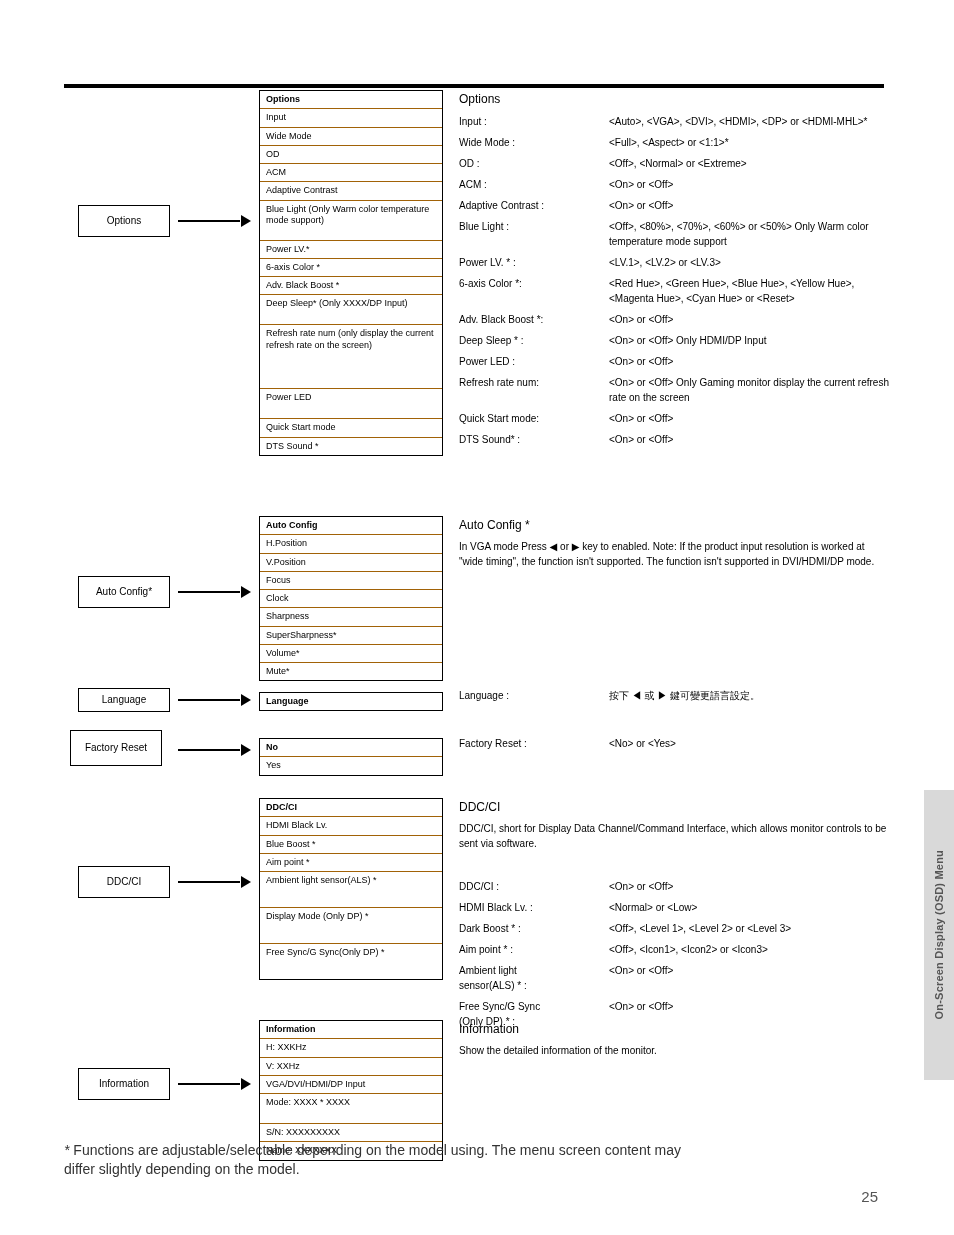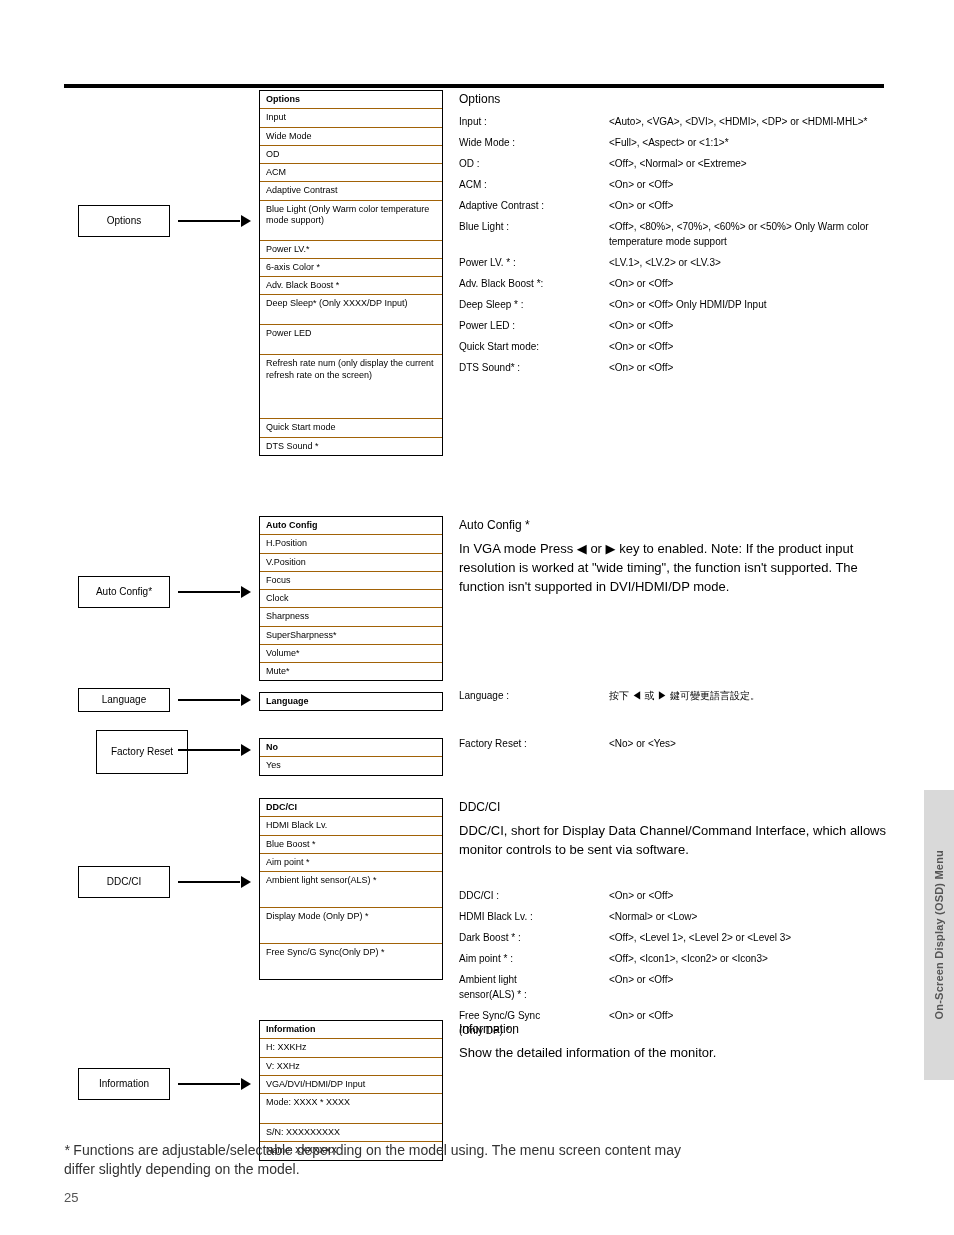--- a/index.html
+++ b/index.html
@@ -1,38 +1,38 @@
 <!DOCTYPE html>
 <html><head>
 <meta charset="utf-8">
 <style>
   html,body{margin:0;padding:0;background:#fff;font-family:Helvetica,Arial,sans-serif;color:#000}
   .page{position:relative;width:954px;height:1235px;background:#fff}
   .top-rule{position:absolute;left:64px;top:84px;width:820px;height:4px;background:#000}
   .side-tab{position:absolute;right:0;top:790px;width:30px;height:290px;background:#d9d9d9;display:flex;align-items:center;justify-content:center}
   .side-tab span{writing-mode:vertical-rl;transform:rotate(180deg);font-size:11px;letter-spacing:.2px;color:#555;font-weight:700}
-  .page-num{position:absolute;left:64px;right:76px;bottom:30px;text-align:left;font-size:13px;color:#555}
+  .page-num{position:absolute;left:64px;right:76px;bottom:30px;text-align:right;font-size:15px;color:#555}
   .footnote{position:absolute;left:64px;bottom:56px;right:260px;font-size:14px;line-height:1.35;color:#333}
 
   
   .label-box{position:absolute;border:1px solid #000;font-size:10px;line-height:1.25;padding:4px 6px;box-sizing:border-box;display:flex;align-items:center;justify-content:center;text-align:center;background:#fff}
   .arrow{position:absolute;height:0}
   .arrow::before{content:"";position:absolute;left:0;top:-1px;height:2px;background:#000}
   .arrow::after{content:"";position:absolute;right:-1px;top:-6px;border-left:10px solid #000;border-top:6px solid transparent;border-bottom:6px solid transparent}
 
   .menu{position:absolute;left:259px;width:184px;border:1px solid #000;box-sizing:border-box;background:#fff}
   .menu .row{border-top:1px solid #a16207;font-size:9px;line-height:1.25;padding:3px 6px;box-sizing:border-box}
   .menu .row:first-child{border-top:none}
   .menu .row.head{font-weight:700}
 
   .desc{position:absolute;left:459px;width:430px;font-size:10px;line-height:1.5}
   .pair{display:grid;grid-template-columns:140px 1fr;column-gap:10px;margin-bottom:6px}
   .pair .k{white-space:pre-wrap}
   .pair.head .k,.pair.head .v{font-size:12px}
-  .desc .note{font-size:13px;line-height:1.45;margin-top:1px}
+  .desc .note{font-size:10px;line-height:1.45;margin-top:1px}
   .emph{font-style:italic}
 </style>
 </head>
 <body>
 <div class="page">
   <div class="top-rule" data-name="page-top-rule"></div>
   <div class="side-tab" data-name="section-side-tab">
       <span data-name="section-side-tab-label">On-Screen Display (OSD) Menu</span>
     </div>
 
@@ -48,22 +48,22 @@
     <div class="row" data-name="menu-row"><span data-name="cell">Input</span></div>
     <div class="row" data-name="menu-row"><span data-name="cell">Wide Mode</span></div>
     <div class="row" data-name="menu-row"><span data-name="cell">OD</span></div>
     <div class="row" data-name="menu-row"><span data-name="cell">ACM</span></div>
     <div class="row" data-name="menu-row"><span data-name="cell">Adaptive Contrast</span></div>
     <div class="row" data-name="menu-row" style="height:40px"><span data-name="cell">Blue Light (Only Warm color temperature mode support)</span></div>
     <div class="row" data-name="menu-row"><span data-name="cell">Power LV.*</span></div>
     <div class="row" data-name="menu-row"><span data-name="cell">6-axis Color *</span></div>
     <div class="row" data-name="menu-row"><span data-name="cell">Adv. Black Boost *</span></div>
     <div class="row" data-name="menu-row" style="height:30px"><span data-name="cell">Deep Sleep* (Only XXXX/DP Input)</span></div>
+    <div class="row" data-name="menu-row" style="height:64px"><span data-name="cell">Refresh rate num (only display the current refresh rate on the screen)</span></div>
     <div class="row" data-name="menu-row" style="height:30px"><span data-name="cell">Power LED</span></div>
-    <div class="row" data-name="menu-row" style="height:64px"><span data-name="cell">Refresh rate num (only display the current refresh rate on the screen)</span></div>
     <div class="row" data-name="menu-row"><span data-name="cell">Quick Start mode</span></div>
     <div class="row" data-name="menu-row"><span data-name="cell">DTS Sound *</span></div>
   </div>
 
   <div class="desc" data-name="desc-options" style="top:90px">
     <div class="pair head" data-name="desc-title">
         <div class="k" data-name="title-text">Options</div>
         <div class="v"></div>
       </div>
     <div class="pair" data-name="desc-pair">
@@ -88,30 +88,38 @@
       </div>
     <div class="pair" data-name="desc-pair">
         <div class="k" data-name="k">Blue Light :</div>
         <div class="v" data-name="v">&lt;Off&gt;, &lt;80%&gt;, &lt;70%&gt;, &lt;60%&gt; or &lt;50%&gt; Only Warm color temperature mode support</div>
       </div>
     <div class="pair" data-name="desc-pair">
         <div class="k" data-name="k">Power LV. * :</div>
         <div class="v" data-name="v">&lt;LV.1&gt;, &lt;LV.2&gt; or &lt;LV.3&gt;</div>
       </div>
     <div class="pair" data-name="desc-pair">
+        <div class="k" data-name="k">6-axis Color *:</div>
+        <div class="v" data-name="v">&lt;Red Hue&gt;, &lt;Green Hue&gt;, &lt;Blue Hue&gt;, &lt;Yellow Hue&gt;, &lt;Magenta Hue&gt;, &lt;Cyan Hue&gt; or &lt;Reset&gt;</div>
+      </div>
+    <div class="pair" data-name="desc-pair">
         <div class="k" data-name="k">Adv. Black Boost *:</div>
         <div class="v" data-name="v">&lt;On&gt; or &lt;Off&gt;</div>
       </div>
     <div class="pair" data-name="desc-pair">
         <div class="k" data-name="k">Deep Sleep * :</div>
         <div class="v" data-name="v">&lt;On&gt; or &lt;Off&gt; Only HDMI/DP Input</div>
       </div>
     <div class="pair" data-name="desc-pair">
         <div class="k" data-name="k">Power LED :</div>
         <div class="v" data-name="v">&lt;On&gt; or &lt;Off&gt;</div>
+      </div>
+    <div class="pair" data-name="desc-pair">
+        <div class="k" data-name="k">Refresh rate num:</div>
+        <div class="v" data-name="v">&lt;On&gt; or &lt;Off&gt; Only Gaming monitor display the current refresh rate on the screen</div>
       </div>
     <div class="pair" data-name="desc-pair">
         <div class="k" data-name="k">Quick Start mode:</div>
         <div class="v" data-name="v">&lt;On&gt; or &lt;Off&gt;</div>
       </div>
     <div class="pair" data-name="desc-pair">
         <div class="k" data-name="k">DTS Sound* :</div>
         <div class="v" data-name="v">&lt;On&gt; or &lt;Off&gt;</div>
       </div>
   </div>
@@ -150,21 +158,21 @@
   <div class="menu" data-name="menu-language" style="top:692px">
     <div class="row head" data-name="menu-row"><span data-name="cell">Language</span></div>
   </div>
   <div class="desc" data-name="desc-language" style="top:688px">
     <div class="pair" data-name="desc-pair">
         <div class="k" data-name="k">Language :</div>
         <div class="v" data-name="v">按下 ◀ 或 ▶ 鍵可變更語言設定。</div>
       </div>
   </div>
 
-  <div class="label-box" data-name="label-factory-reset" style="left:96px;top:730px;width:92px;height:44px">
+  <div class="label-box" data-name="label-factory-reset" style="left:70px;top:730px;width:92px;height:36px">
       <span data-name="label-text">Factory Reset</span>
     </div>
   <div class="arrow" data-name="arrow-factory-reset" style="left:178px;top:750px;width:72px">
       <style>.arrow[data-name=arrow-factory-reset]::before{width:62px}</style>
     </div>
   <div class="menu" data-name="menu-factory-reset" style="top:738px">
     <div class="row head" data-name="menu-row"><span data-name="cell">No</span></div>
     <div class="row" data-name="menu-row"><span data-name="cell">Yes</span></div>
   </div>
   <div class="desc" data-name="desc-factory-reset" style="top:736px">

